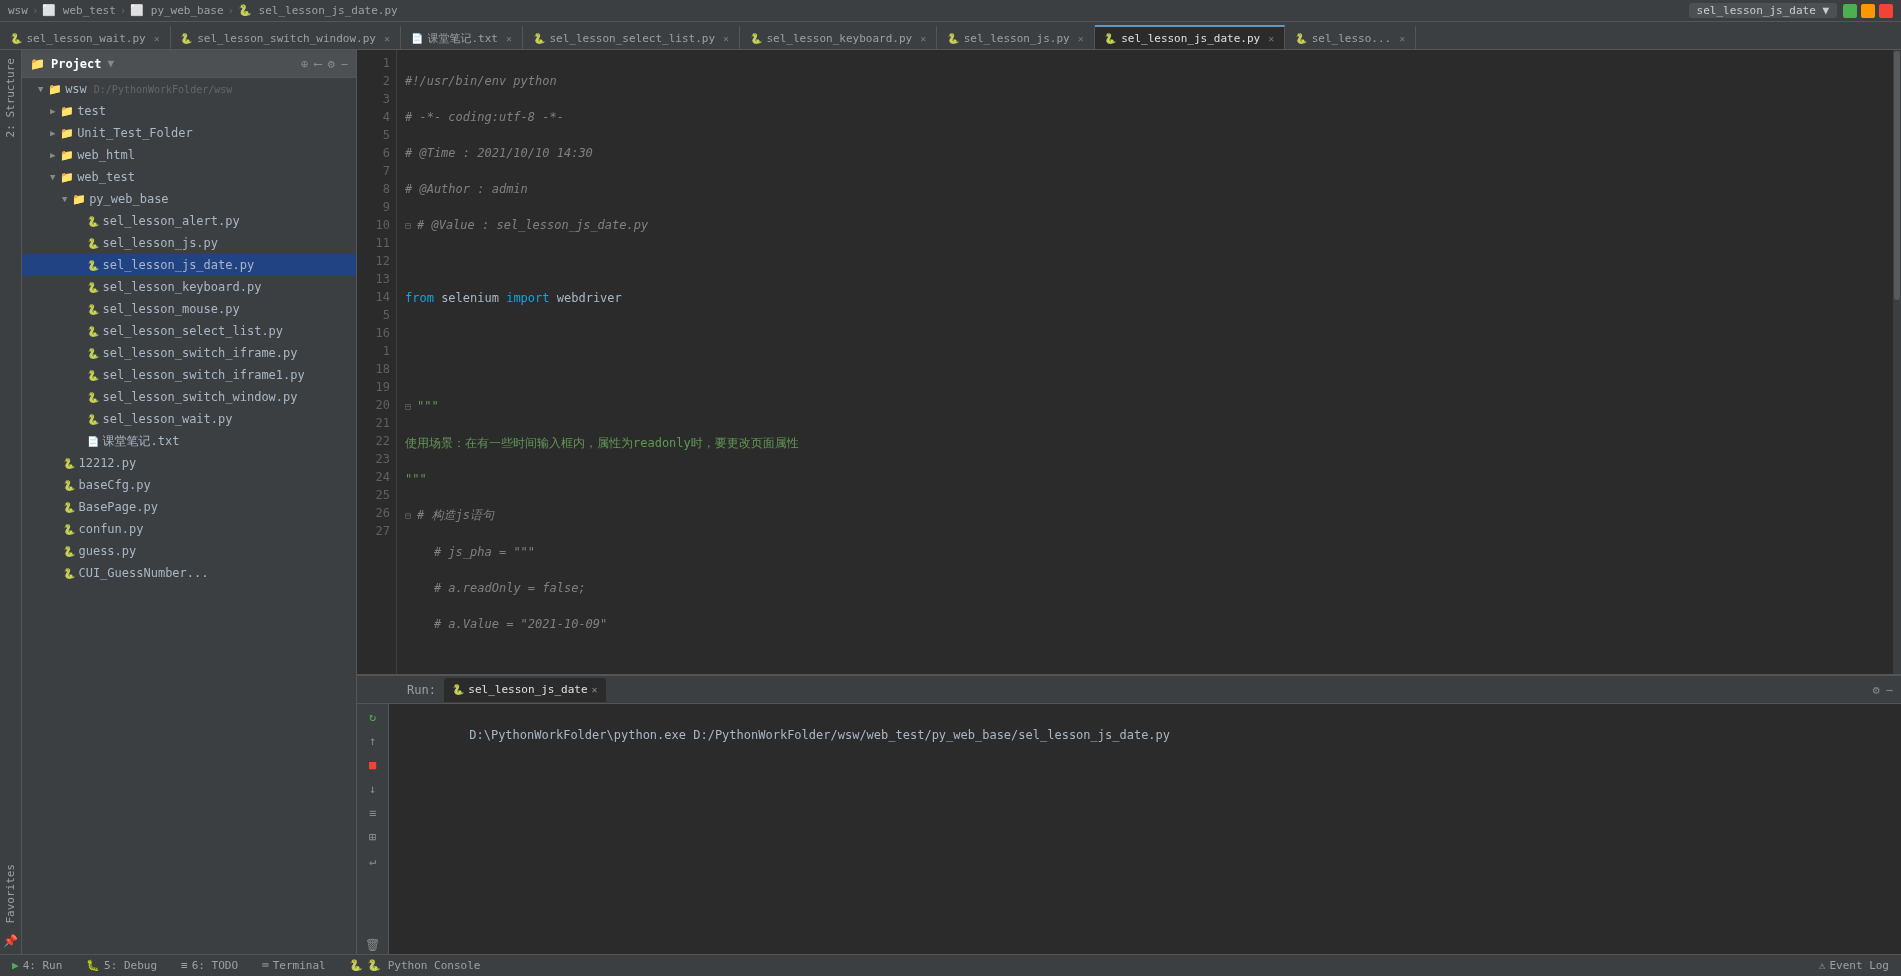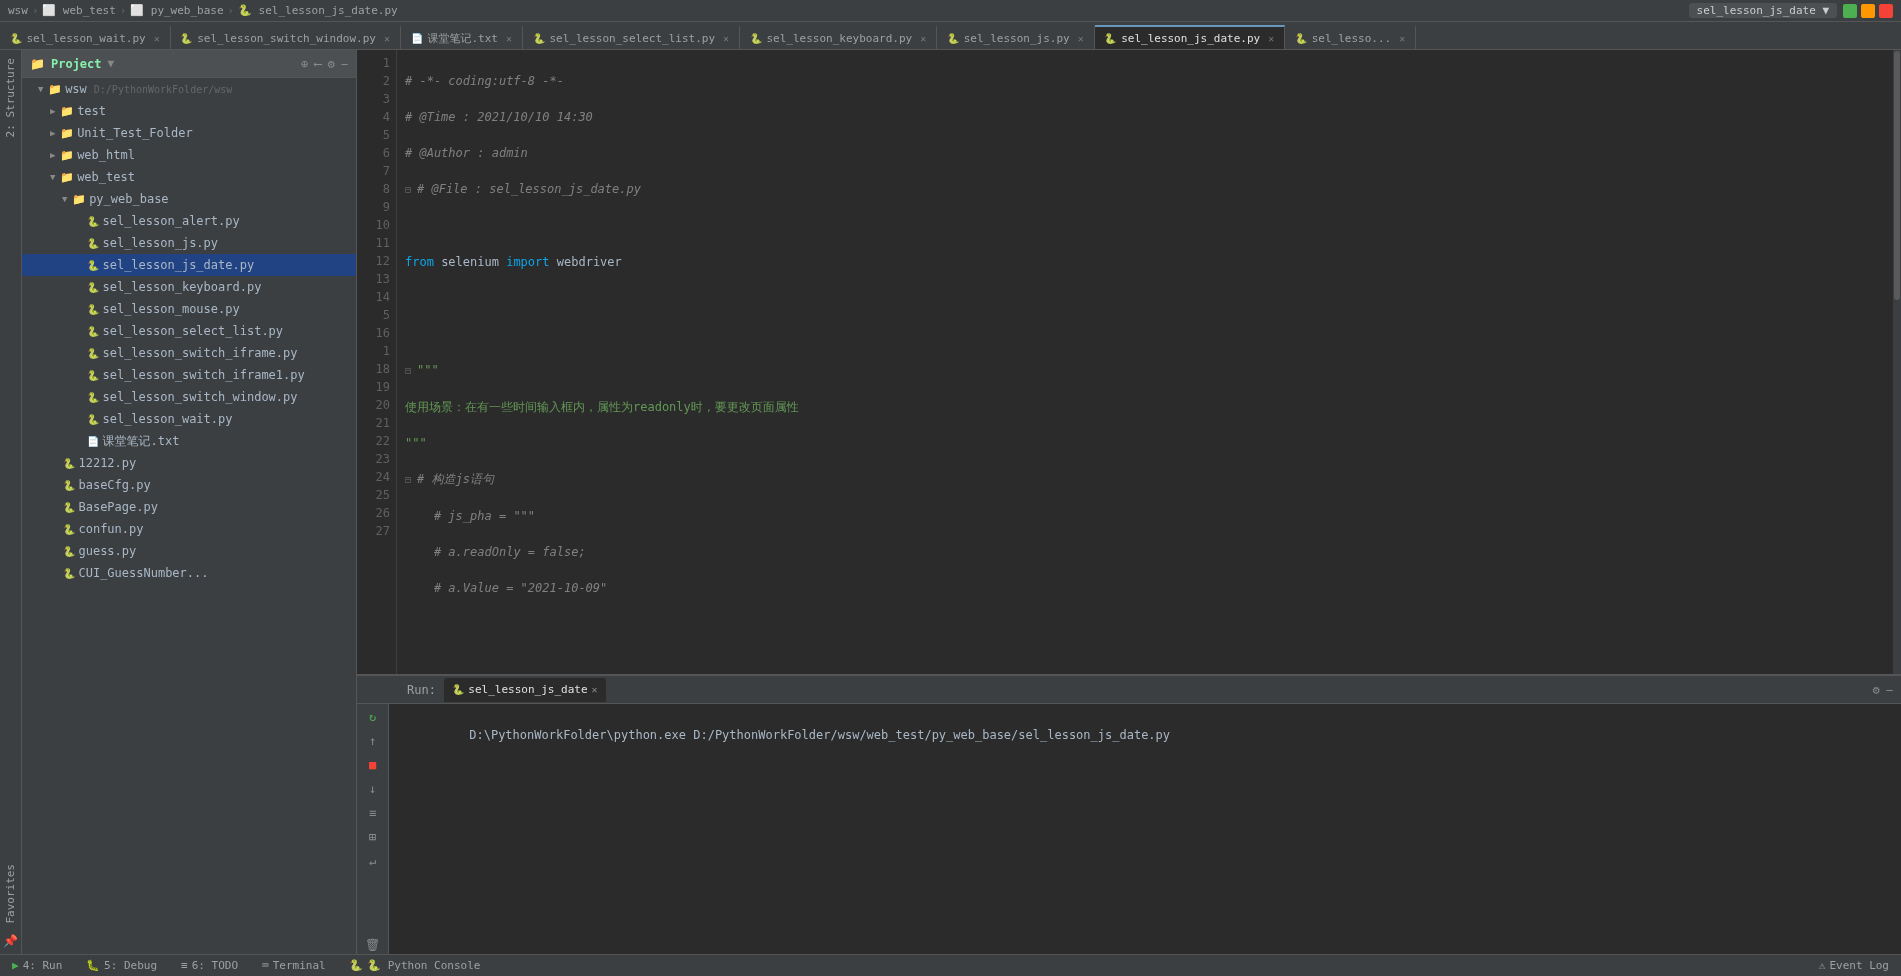--- a/index.html
+++ b/index.html
@@ -116,21 +116,21 @@
       height: 28px;
       background: #4c5052;
       display: flex;
       align-items: center;
       padding: 0 8px;
       border-bottom: 1px solid #555;
       gap: 6px;
     }
     .project-header-title {
       font-size: 12px;
-      color: #86efac;
+      color: #ffffff;
       font-weight: bold;
     }
     .project-header-icons {
       margin-left: auto;
       display: flex;
       gap: 6px;
     }
     .ph-icon {
       color: #8a8a8a;
       font-size: 12px;
@@ -577,24 +577,25 @@
           <div>20</div>
         <div>21</div>
           <div>22</div>
           <div>23</div>
           <div>24</div>
           <div>25</div>
         <div>26</div>
           <div>27</div>
       </div>
       <div class="code-content">
+<span class="code-line"><span class="cm">#!/usr/bin/env python</span></span>
 <span class="code-line"><span class="cm"># -*- coding:utf-8 -*-</span></span>
 <span class="code-line"><span class="cm"># @Time : 2021/10/10 14:30</span></span>
 <span class="code-line"><span class="cm"># @Author : admin</span></span>
-<span class="code-line"><span class="fold-marker">⊟</span><span class="cm"># @File : sel_lesson_js_date.py</span></span>
+<span class="code-line"><span class="fold-marker">⊟</span><span class="cm"># @Value : sel_lesson_js_date.py</span></span>
 <span class="code-line"></span>
 <span class="code-line"><span class="kw">from</span> <span class="var">selenium</span> <span class="kw">import</span> <span class="var">webdriver</span></span>
 <span class="code-line"></span>
 <span class="code-line"></span>
 <span class="code-line"><span class="fold-marker">⊟</span><span class="doc">"""</span></span>
 <span class="code-line"><span class="doc">使用场景：在有一些时间输入框内，属性为readonly时，要更改页面属性</span></span>
 <span class="code-line"><span class="doc">"""</span></span>
 <span class="code-line"><span class="fold-marker">⊟</span><span class="cm"># 构造js语句</span></span>
 <span class="code-line">    <span class="cm"># js_pha = """</span></span>
 <span class="code-line">    <span class="cm"># a.readOnly = false;</span></span>

